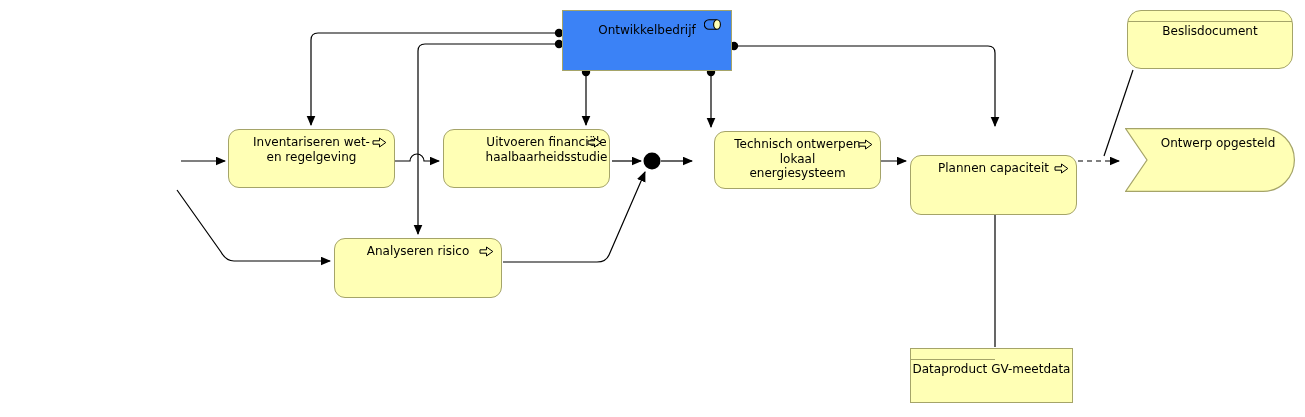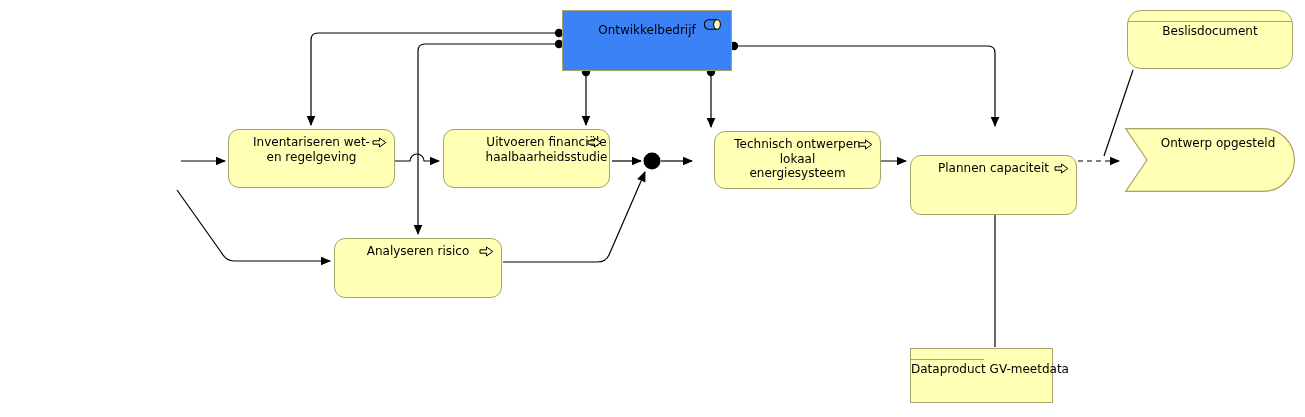--- a/index.html
+++ b/index.html
@@ -118,21 +118,21 @@
       <path d="M5 0.8 H13 M5 10.2 H13 M5 0.8 A 4.7 4.7 0 0 0 5 10.2" fill="none" stroke="#000" stroke-width="1.1"></path>
       <ellipse cx="13" cy="5.5" rx="3.4" ry="4.7" fill="#ffffb5" stroke="#000" stroke-width="1.1"></ellipse>
     </svg>
   </div>
 
   <div class="node object" style="left:1127px;top:10px;width:166px;height:59px;border-radius:14px;">
     <div class="band"></div>
     <span class="label">Beslisdocument</span>
   </div>
 
-  <div class="node object" style="left:910px;top:348px;width:143px;height:55px;">
+  <div class="node object" style="left:910px;top:348px;width:163px;height:55px;">
     <div class="band partial"></div>
     <span class="label">Dataproduct GV-meetdata</span>
   </div>
 
   <div class="node event" style="left:1125px;top:128px;width:170px;height:64px;">
     <svg class="event-bg" width="170" height="64" viewBox="0 0 170 64">
       <path d="M 0.6 0.6 L 138 0.6 A 31.4 31.4 0 0 1 138 63.4 L 0.6 63.4 L 22 32 Z" fill="#ffffb5" stroke="#a5a469" stroke-width="1.2"></path>
     </svg>
     <span class="label">Ontwerp opgesteld</span>
   </div>

